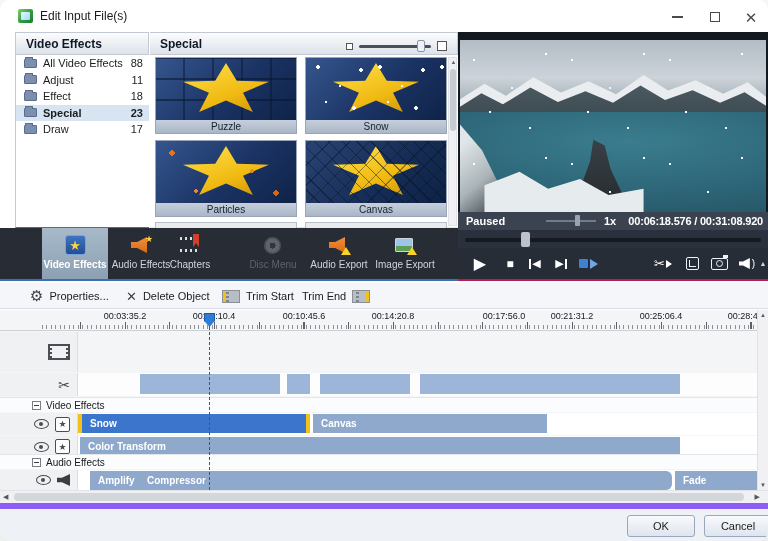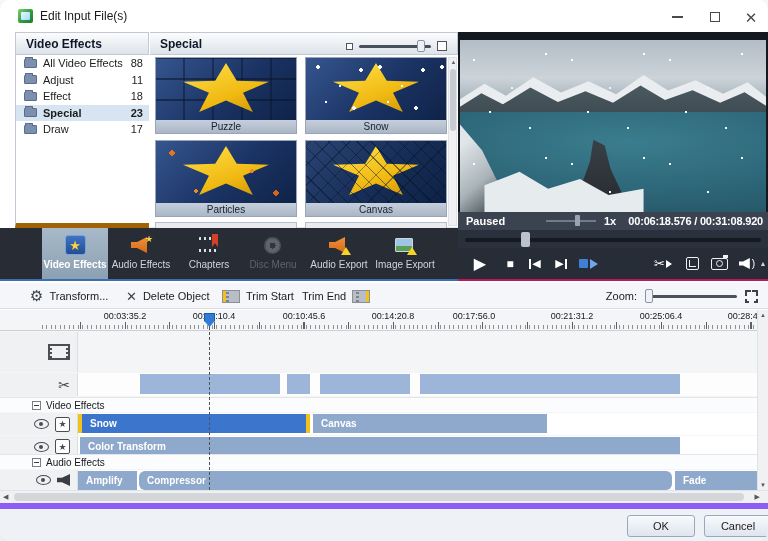--- a/index.html
+++ b/index.html
@@ -21,21 +21,21 @@
   .glyph-max { width:10px; height:10px; border:1.8px solid #4a4a4a; }
   .glyph-close { font-size:15px; color:#4a4a4a; line-height:1; }
 
   
   .panel-header { position:absolute; top:32px; height:23px; background:linear-gradient(#fbfcfd,#dde3ea);
                   border:1px solid #c2c9d4; border-left:none; font-size:12px; font-weight:bold; color:#101828;
                   display:flex; align-items:center; padding-left:10px; }
 
   
   .left-panel { position:absolute; left:15px; top:55px; width:134px; height:173px; background:#fff;
-                border-left:1px solid #c2c9d4; border-bottom:5px solid #a16207; }
+                border-left:1px solid #c2c9d4; border-bottom:1px solid #a16207; }
   .lp-header { left:15px; width:134px; border-left:1px solid #c2c9d4; }
   .cat-row { position:relative; height:16.5px; display:flex; align-items:center; padding:0 6px 0 8px; font-size:11px; color:#1c1c1c; }
   .cat-row.selected { background:#d7e4f2; font-weight:bold; }
   .folder-icon { width:13px; height:9px; background:#7d8fae; border:1px solid #5a6c8c; border-radius:1px;
                  position:relative; margin-right:6px; flex:0 0 auto; }
   .folder-icon:before { content:""; position:absolute; left:0; top:-3px; width:6px; height:2px;
                  background:#7d8fae; border:1px solid #5a6c8c; border-bottom:none; border-radius:1px 1px 0 0; }
   .cat-label { flex:1; white-space:nowrap; overflow:hidden; }
   .cat-count { font-size:11px; }
 
@@ -232,21 +232,21 @@
 
   .fx-rowband { position:absolute; left:78px; width:679px; background:#fff; }
   .row-snowband { top:103px; height:22px; } .row-colorband { top:126px; height:21px; } .row-audioband { top:160px; height:20px; }
   .bar { position:absolute; top:1px; height:19px; background:#8fa9cc; color:#fff; font-size:10px; font-weight:bold;
          display:flex; align-items:center; padding-left:8px; white-space:nowrap; overflow:hidden; }
   .bar-snow { left:0; width:232px; background:#3b76cc; padding-left:12px; }
   .bar-snow:before { content:""; position:absolute; left:0; top:0; bottom:0; width:4px; background:#f2c21a; }
   .bar-snow:after { content:""; position:absolute; right:0; top:0; bottom:0; width:4px; background:#f2c21a; }
   .bar-canvas { left:235px; width:234px; }
   .bar-colorex { left:2px; width:600px; }
-  .bar-amplify { left:0; width:59px;text-align:right; }
+  .bar-amplify { left:12px; width:59px;text-align:right; }
   .bar-compressor { left:61px; width:533px;border-radius:6px; }
   .bar-fade { left:597px; width:82px; }
 
   .v-scrollbar { position:absolute; left:757px; top:0; width:11px; height:180px; background:#f1f1f3; border-left:1px solid #dfe2e6; }
   .v-sb-up { position:absolute; top:2px; left:0; width:10px; text-align:center; font-size:6px; color:#55595f; }
   .v-sb-down { position:absolute; bottom:2px; left:0; width:10px; text-align:center; font-size:6px; color:#55595f; }
   .h-scrollbar { position:absolute; left:0; top:180px; width:768px; height:13px; background:#f1f1f3; border-top:1px solid #e0e3e7; }
   .h-sb-left { position:absolute; left:3px; top:2px; font-size:7px; color:#55595f; }
   .h-sb-right { position:absolute; right:8px; top:2px; font-size:7px; color:#55595f; }
   .h-sb-thumb { position:absolute; left:14px; top:2px; width:730px; height:8px; background:#d3d6da; border-radius:4px; }
@@ -423,21 +423,21 @@
         </div>
       <span class="tab-label">Video Effects</span>
     </div>
     <div class="tab" style="left:108px;">
       <div class="tab-icon">
           <div class="ic-speaker"></div>
           <span class="ic-star-badge">★</span>
         </div>
       <span class="tab-label">Audio Effects</span>
     </div>
-    <div class="tab" style="left:176px;">
+    <div class="tab" style="left:157px;">
       <div class="tab-icon">
           <div class="ic-film"></div>
           <div class="ic-bookmark"></div>
         </div>
       <span class="tab-label">Chapters</span>
     </div>
     <div class="tab disabled" style="left:240px;">
       <div class="tab-icon">
           <div class="ic-disc"></div>
         </div>
@@ -455,54 +455,43 @@
           <div class="ic-photo"></div>
           <div class="ic-arrow-badge"></div>
         </div>
       <span class="tab-label">Image Export</span>
     </div>
   </div>
 
   <div class="toolbar2">
     <div class="t2-item t2-props">
       <span class="gear-glyph">⚙</span>
-      <span>Transform...</span>
+      <span>Properties...</span>
     </div>
     <div class="t2-item t2-del">
       <span class="del-glyph">✕</span>
       <span>Delete Object</span>
     </div>
     <div class="t2-item t2-trimstart">
       <span class="trim-icon start"></span>
       <span>Trim Start</span>
     </div>
     <div class="t2-item t2-trimend">
       <span>Trim End</span>
       <span class="trim-icon end"></span>
-    </div>
-    <div class="t2-zoom">
-      <span>Zoom:</span>
-      <div class="zoom-slider">
-        <div class="zoom-groove"></div>
-        <div class="zoom-thumb"></div>
-      </div>
-      <div class="fit-icon">
-          <span></span>
-          <i></i>
-        </div>
     </div>
   </div>
 
   <div class="timeline">
     <div class="ruler">
       <span class="ruler-label" style="left:125px;">00:03:35.2</span>
       <span class="ruler-label" style="left:214px;">00:07:10.4</span>
       <span class="ruler-label" style="left:304px;">00:10:45.6</span>
       <span class="ruler-label" style="left:393px;">00:14:20.8</span>
-      <span class="ruler-label" style="left:474px;">00:17:56.0</span>
+      <span class="ruler-label" style="left:504px;">00:17:56.0</span>
       <span class="ruler-label" style="left:572px;">00:21:31.2</span>
       <span class="ruler-label" style="left:661px;">00:25:06.4</span>
       <span class="ruler-label" style="left:749px;">00:28:41.6</span>
       <div class="ticks-small"></div>
       <div class="ticks-large"></div>
       <div class="playhead-marker"></div>
     </div>
     <div class="playhead-line"></div>
 
     <div class="track-gutter gut-video">

